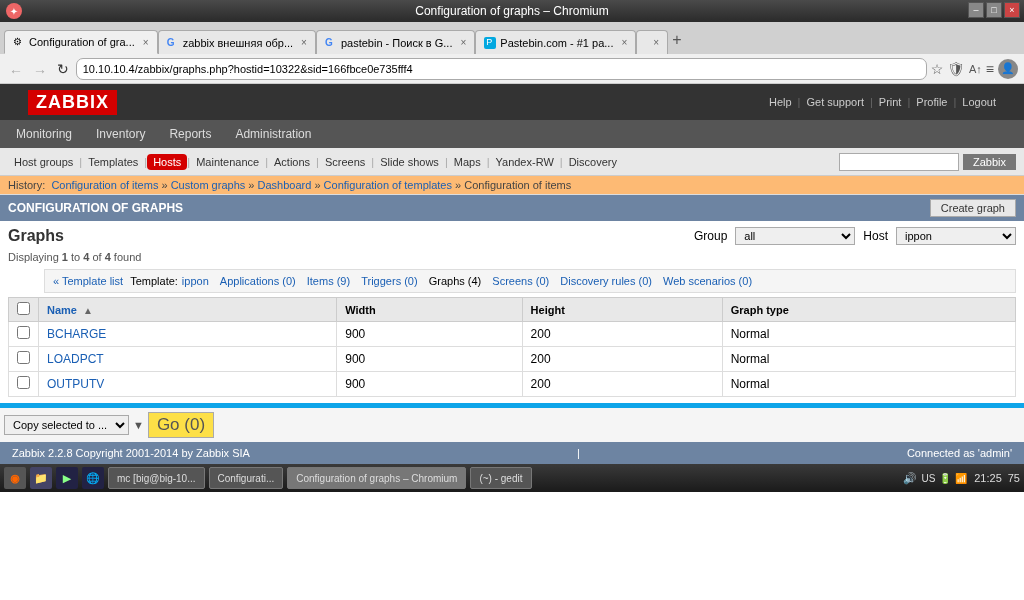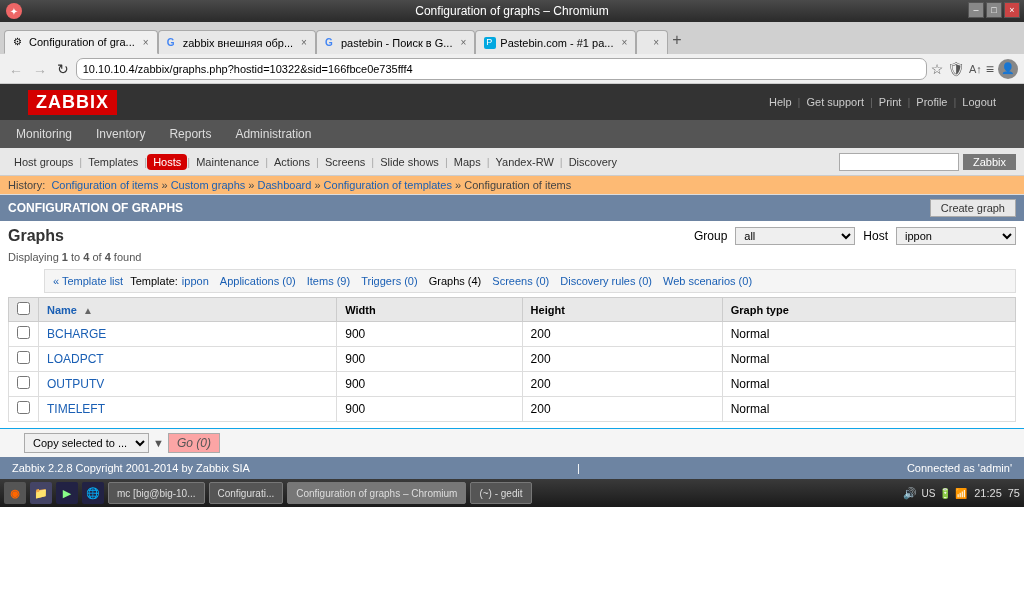--- a/index.html
+++ b/index.html
@@ -292,22 +292,22 @@
     }
     .data-table td a { color: #1a5fb4; text-decoration: none; }
     .checkbox-col { width: 20px; }
     .sort-arrow { color: #666; font-size: 10px; margin-left: 3px; }
 
     
     .bottom-bar {
       display: flex;
       align-items: center;
       gap: 4px;
-      padding: 4px 24px;
-      border-top: 1px solid #0ea5e9;
+      padding: 4px 4px;
+      border-top: 5px solid #0ea5e9;
       background: #f5f5f5;
     }
     .bottom-bar select {
       font-size: 11px;
       border: 1px solid #aaa;
       padding: 2px 4px;
     }
     .bottom-bar button {
       background: #e0e0e0;
       border: 1px solid #aaa;
@@ -562,37 +562,30 @@
         <td>200</td>
         <td>Normal</td>
       </tr>
       <tr class="table-row">
         <td><input type="checkbox" style=""></td>
         <td><a href="#">OUTPUTV</a></td>
         <td>900</td>
         <td>200</td>
         <td>Normal</td>
       </tr>
-      <tr class="table-row">
-        <td><input type="checkbox" style=""></td>
-        <td><a href="#">TIMELEFT</a></td>
-        <td>900</td>
-        <td>200</td>
-        <td>Normal</td>
-      </tr>
     </tbody>
   </table>
 </div>
 
 <div class="bottom-bar">
   <select style="font-size:11px; border:1px solid #aaa; padding:2px 4px;">
     <option>Copy selected to ...</option>
   </select>
   <span style="font-size:11px; color:#555;">▼</span>
-  <button style="background:#fca5a5; border:1px solid #aaa; padding:2px 8px; font-size:12px; cursor:pointer; color:#555;font-style:italic;">Go (0)</button>
+  <button style="background:#fde047; border:1px solid #aaa; padding:2px 8px; font-size:17px; cursor:pointer; color:#555;">Go (0)</button>
 </div>
 
 <div class="app-footer">
   <span>Zabbix 2.2.8 Copyright 2001-2014 by Zabbix SIA</span>
   <span>|</span>
   <span>Connected as 'admin'</span>
 </div>
 
 <div class="taskbar">
   <div class="taskbar-left">

